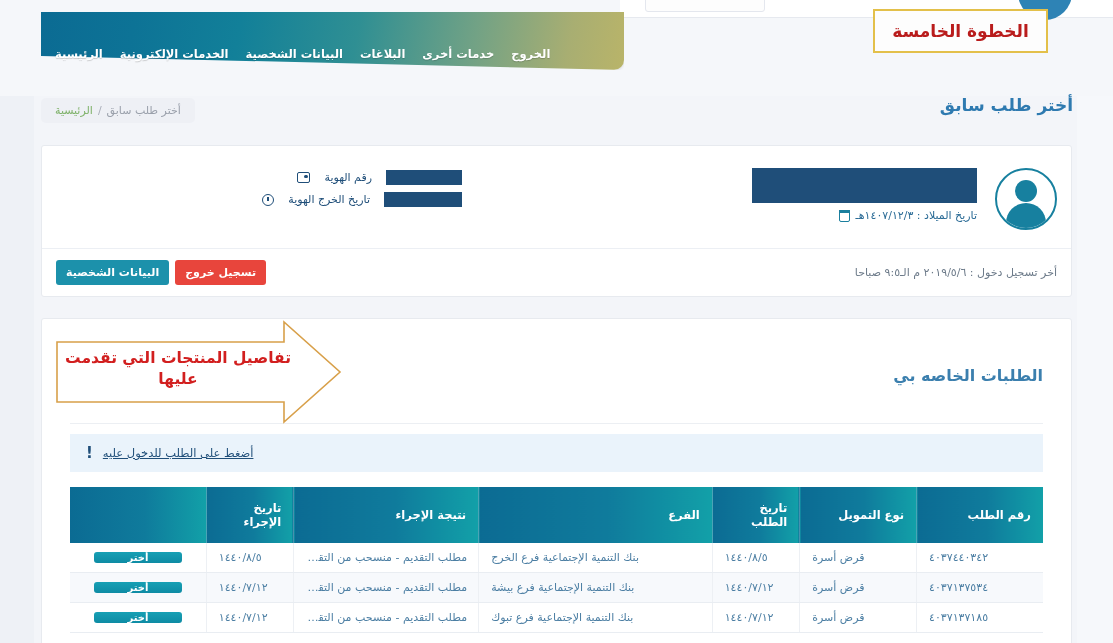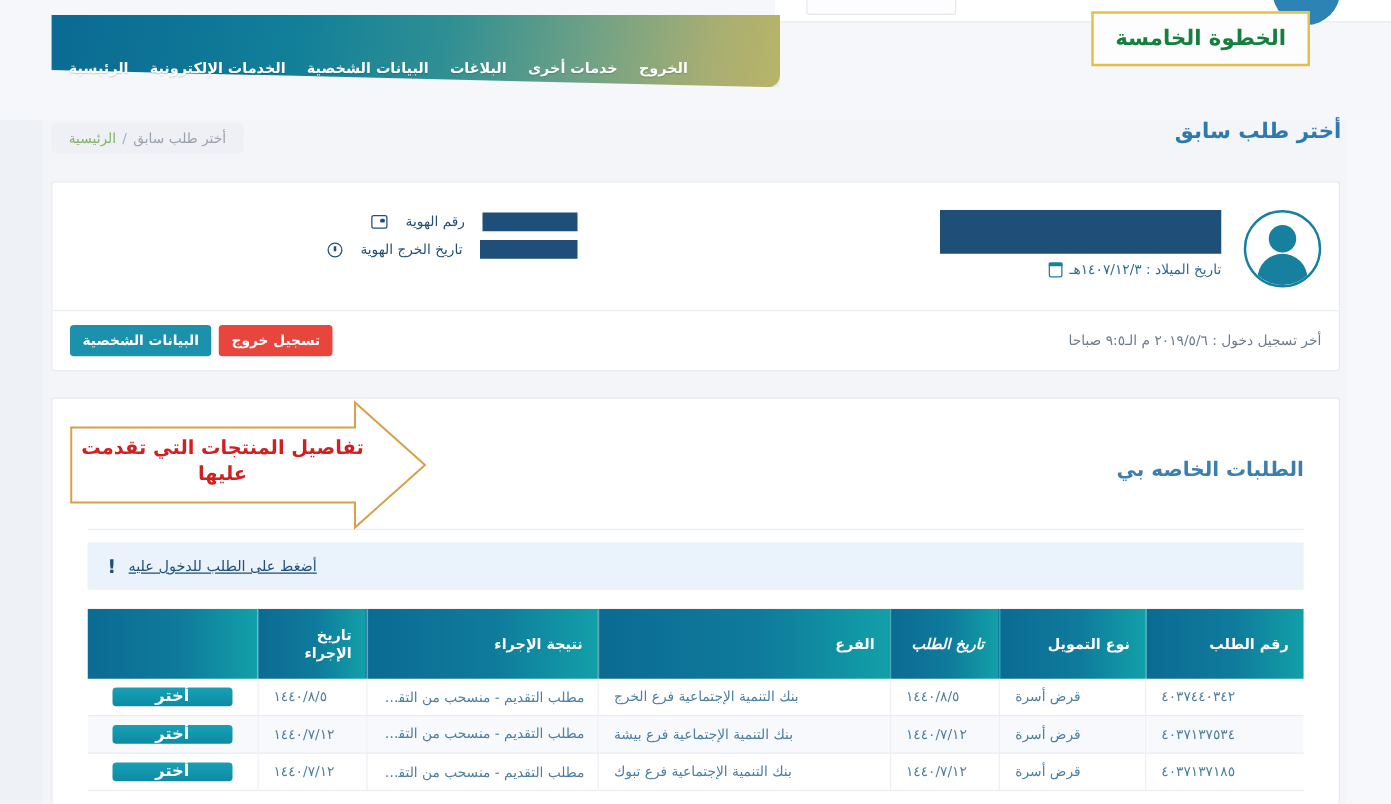--- a/index.html
+++ b/index.html
@@ -73,21 +73,21 @@
     background: #2e83b5; border-radius: 0 0 28px 28px;
   }
   .step-badge {
     position: absolute; right: 65px; top: 9px;
     width: 175px; height: 44px;
     background: #fdfdfd;
     border: 2px solid #e3c04a;
     display: flex; align-items: center; justify-content: center;
   }
   .step-badge-label {
-    color: #15803d; font-size: 17px; font-weight: bold;
+    color: #b91c1c; font-size: 17px; font-weight: bold;
   }
 
   
   .page-title {
     position: absolute; right: 40px; top: 95px;
     color: #2e7ab0; font-size: 17px; font-weight: bold;
   }
   .breadcrumb {
     position: absolute; left: 41px; top: 98px;
     background: #eef0f5; border-radius: 5px;
@@ -239,26 +239,26 @@
     border-left: 1px solid #edf0f4;
     background: #ffffff; white-space: nowrap;
     overflow: hidden; text-overflow: ellipsis;
   }
   table.req-tbl tbody tr:nth-child(even) td { background: #f7f9fc; }
   table.req-tbl tbody td:last-child { border-left: none; }
   table.req-tbl tbody td.cell-action { text-align: center; padding: 6px 8px; }
   .btn-choose {
     background: linear-gradient(180deg, #17a0b4 0%, #0e8ba4 100%);
     border: none; border-radius: 3px; color: #fff;
-    font-size: 13px; font-weight: bold; padding: 0 0; width: 96px;
+    font-size: 10px; font-weight: bold; padding: 0 0; width: 88px;
     cursor: pointer; font-family: inherit;
   }
   .w-num    { width: 13%; margin-top: 32px; }
   .w-type   { width: 12%; margin-top: 22px; }
-  .w-rdate  { width: 9%; font-style: italic; }
+  .w-rdate  { width: 9%; }
   .w-branch { width: 24%; }
   .w-result { width: 19%; }
   .w-adate  { width: 9%; }
   .w-action { width: 14%; }
 
   
   .callout {
     position: absolute; left: 49px; top: 320px;
     width: 295px; height: 104px;
     z-index: 30; pointer-events: none;

